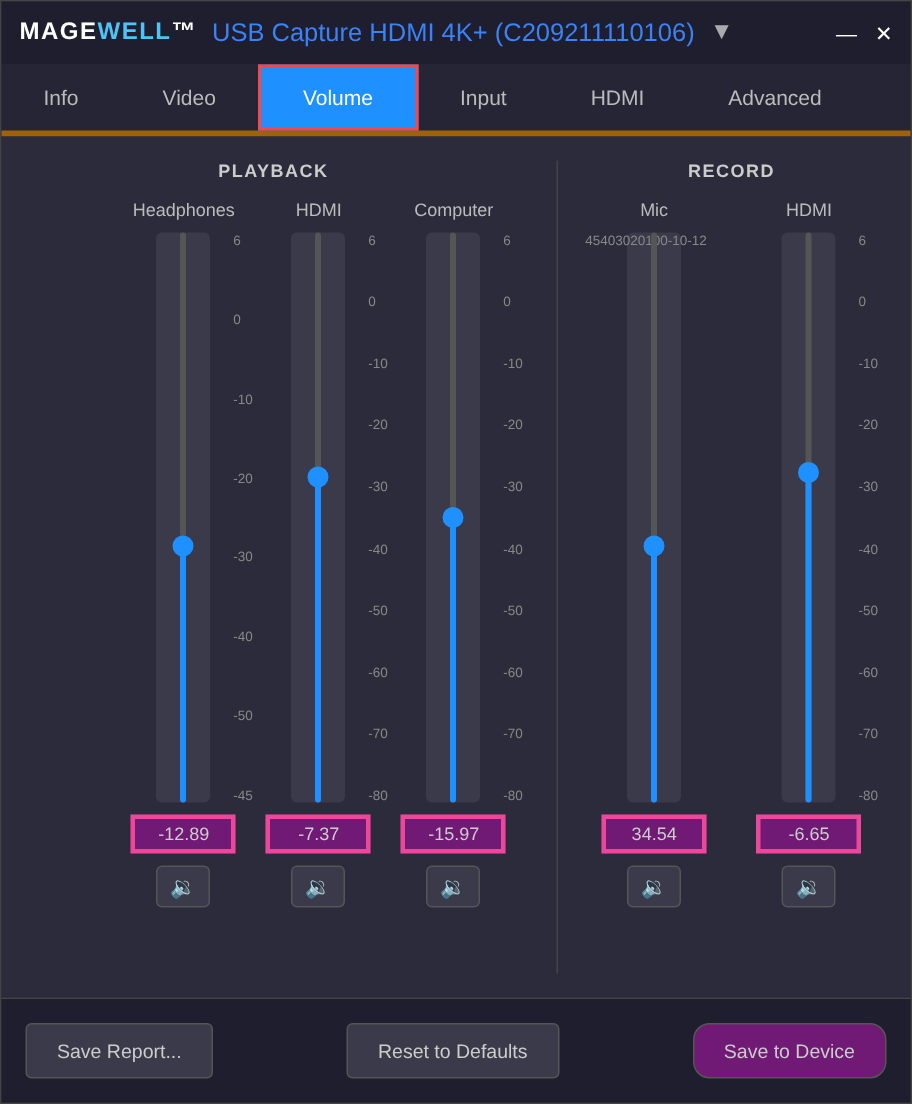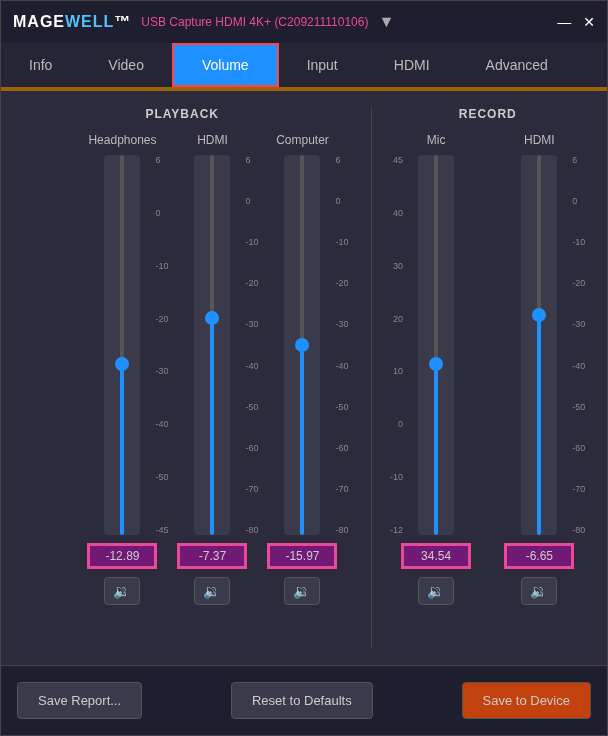--- a/index.html
+++ b/index.html
@@ -35,22 +35,22 @@
     .logo {
       color: white;
       font-weight: bold;
       font-size: 16px;
       letter-spacing: 1px;
     }
     .logo span {
       color: #4fc3f7;
     }
     .device-name {
-      color: #ec4899;
-      font-size: 12px;
+      color: #3b82f6;
+      font-size: 17px;
     }
     .title-controls {
       display: flex;
       gap: 12px;
       align-items: center;
     }
     .title-btn {
       color: #aaa;
       font-size: 14px;
       cursor: pointer;
@@ -127,21 +127,21 @@
       justify-content: space-between;
       font-size: 9px;
       color: #888;
     }
     .scale-labels-left {
       position: absolute;
       left: -28px;
       top: 0;
       height: 100%;
       display: flex;
-      flex-direction: column;
+      flex-direction: row;
       justify-content: space-between;
       font-size: 9px;
       color: #888;
       text-align: right;
     }
     .slider-track-bg {
       position: absolute;
       width: 4px;
       background: #555;
       border-radius: 2px;
@@ -196,21 +196,22 @@
     .footer-btn {
       background: #3a3a4a;
       border: 1px solid #555;
       color: #ccc;
       padding: 10px 20px;
       font-size: 13px;
       cursor: pointer;
       border-radius: 4px;
     }
     .footer-btn.primary {
-      background: #c2410c;
+      background: #701a75;
+      border-radius: 11px;
     }
     .sections-wrapper {
       display: flex;
       width: 100%;
       height: 100%;
     }
   </style>
 </head>
 <body>
 

